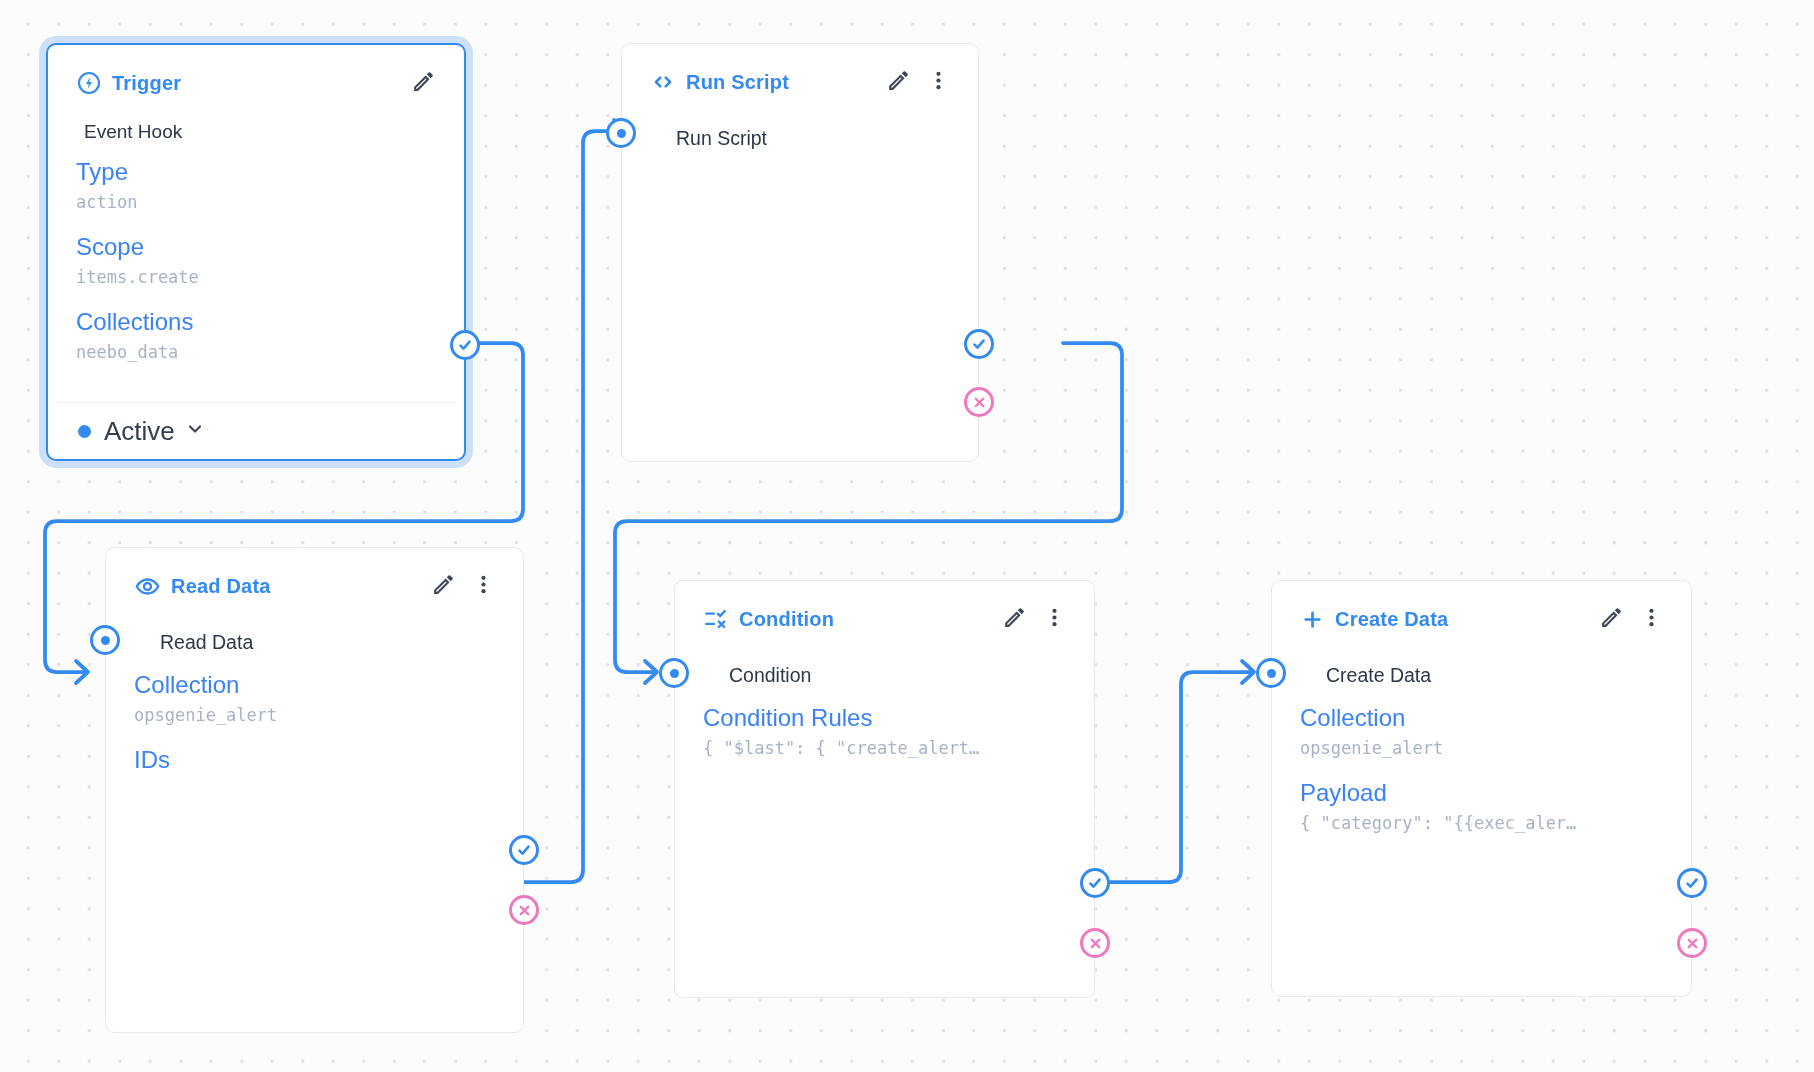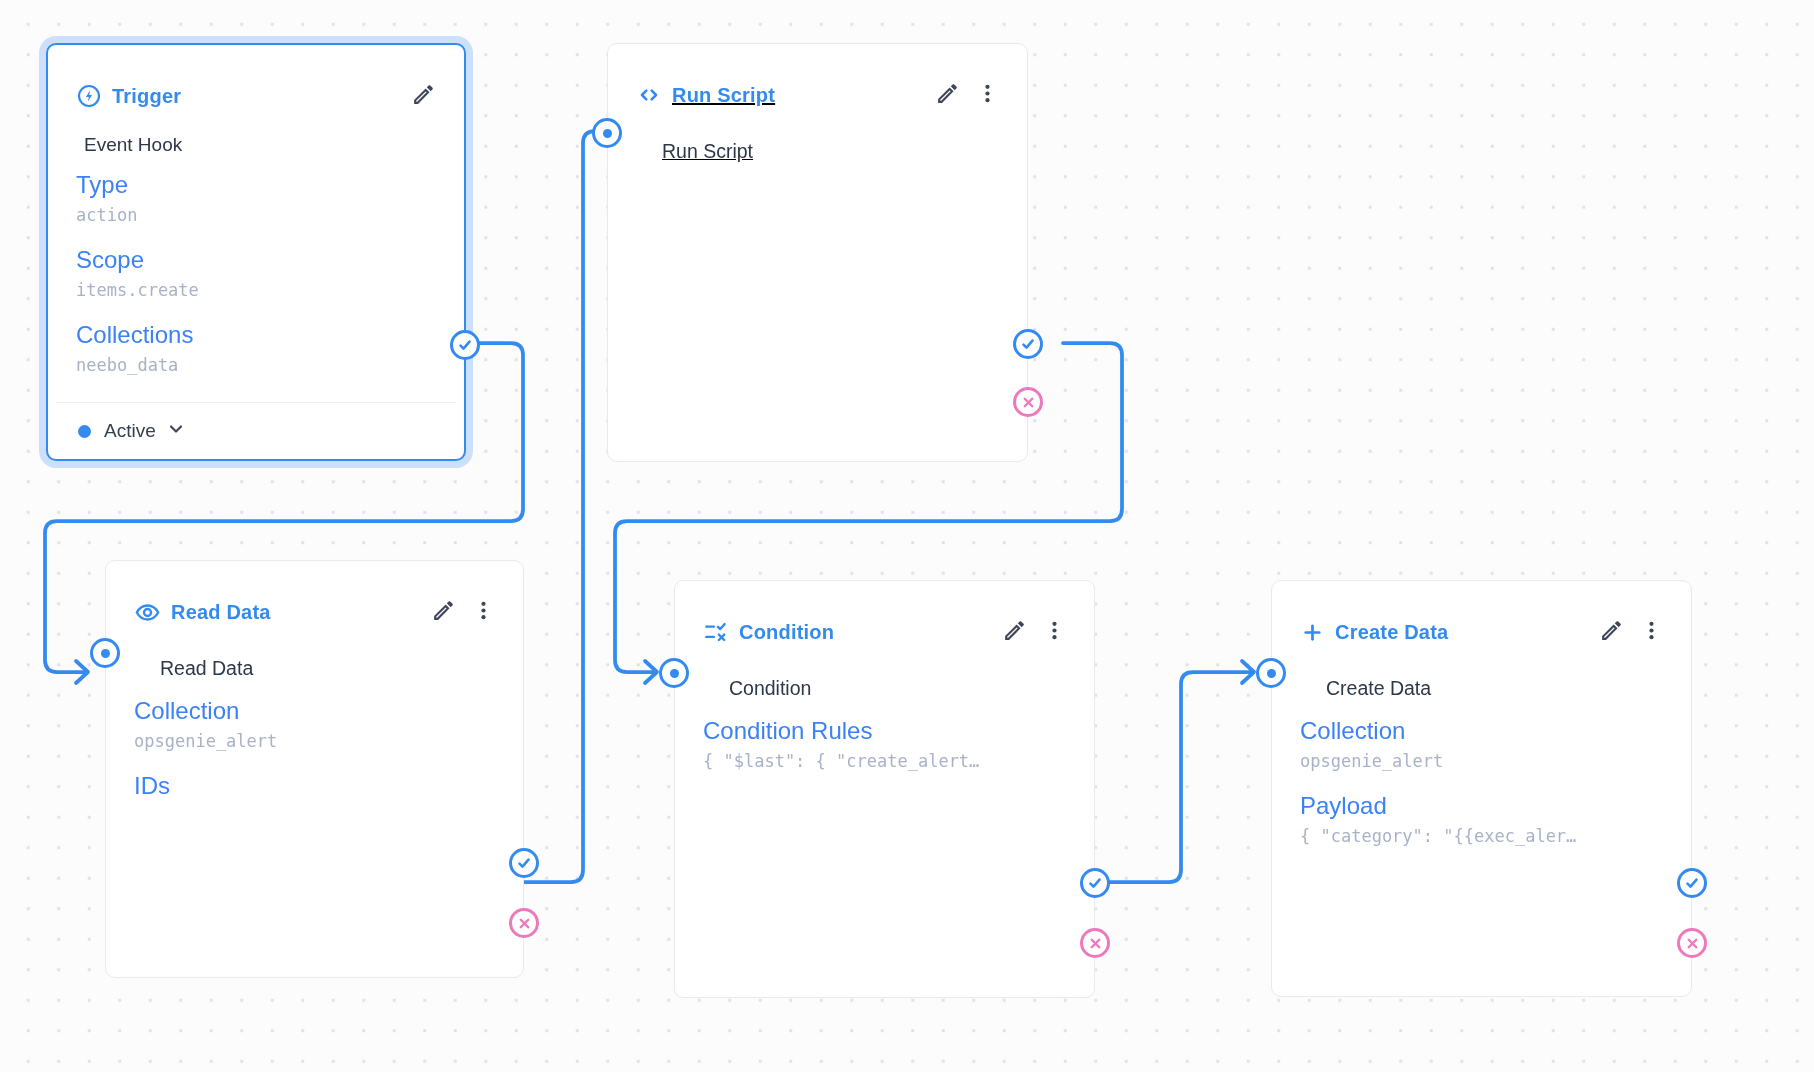--- a/index.html
+++ b/index.html
@@ -6,40 +6,40 @@
   .canvas{
     position:relative;width:1814px;height:1072px;overflow:hidden;
     background-color:#fcfcfd;
     background-image:radial-gradient(circle,#e1e2e7 1.6px,transparent 1.7px);
     background-size:30.5px 30.5px;background-position:13px 9px;
     font-family:"Liberation Sans",sans-serif;
   }
   .edges{position:absolute;left:0;top:0;z-index:1;}
   .card{
     position:absolute;z-index:2;box-sizing:border-box;background:#fff;
-    border:1.5px solid #e7e9ee;border-radius:10px;padding:35px 28px;
+    border:1.5px solid #e7e9ee;border-radius:10px;padding:22px 28px;
   }
   .card.selected{border:2.5px solid #338af0;box-shadow:0 0 0 7px #cce0fb;}
   .node-header{display:flex;align-items:center;height:32px;}
   .node-icon{display:flex;align-items:center;margin-right:10px;}
   .node-title{font-size:20px;font-weight:700;color:#338af0;letter-spacing:.2px;}
   .header-spacer{flex:1;}
   .icon-btn{display:flex;align-items:center;justify-content:center;background:none;border:none;padding:0;margin-left:16px;cursor:pointer;}
   .subtitle{margin-top:20px;font-size:19px;color:#2c3849;line-height:26px;margin-left:8px;}
   .input-row{margin-top:24px;height:32px;display:flex;align-items:center;padding-left:26px;
     font-size:19.5px;color:#2c3849;}
   .field{margin-top:14px;}
   .field + .field{margin-top:20px;}
   .field-label{font-size:24px;font-weight:400;color:#3b82f6;line-height:26px;}
   .field-value{margin-top:5px;font-family:"DejaVu Sans Mono",monospace;font-size:17px;
     color:#a8b2c7;line-height:24px;white-space:nowrap;overflow:hidden;max-width:365px;}
   .card-footer{position:absolute;left:8px;right:8px;bottom:0;height:56px;
     border-top:1.5px solid #eef0f4;display:flex;align-items:center;padding:0 22px;}
   .status-dot{width:13px;height:13px;border-radius:50%;background:#338af0;margin-right:13px;}
-  .status-label{font-size:19px;color:#333e4e;margin-right:10px;}
+  .status-label{font-size:26px;color:#333e4e;margin-right:10px;}
   .port{position:absolute;width:30px;height:30px;border-radius:50%;background:#fff;
     box-sizing:border-box;display:flex;align-items:center;justify-content:center;z-index:3;}
   .port-in{border:3.5px solid #338af0;left:-16px;}
   .port-in .dot{width:9px;height:9px;border-radius:50%;background:#338af0;}
   .port-out-check{border:3px solid #338af0;right:-16px;}
   .port-out-x{border:3px solid #ef78bc;right:-16px;}
   .pos-top .port-in{top:74px}.pos-bottom .port-in{top:77px}
   .pos-top .port-out-check{top:285px}.pos-bottom .port-out-check{top:287px}
   .pos-top .port-out-x{top:343px}.pos-bottom .port-out-x{top:347px}
   #node-run-script .empty-body{height:220px;}
@@ -106,21 +106,21 @@
           </svg>
       </span>
     </div>
     <span class="port port-out-check">
       <svg width="16" height="16" viewBox="0 0 16 16" fill="none" stroke="#338af0" stroke-width="2.6" stroke-linecap="round" stroke-linejoin="round">
           <path d="M3.5 8.6l3 3 6-7"></path>
         </svg>
     </span>
   </div>
 
-  <div class="card pos-top" id="node-run-script" style="left:607px;top:43px;width:421px;height:419px;text-decoration:underline;">
+  <div class="card pos-top" id="node-run-script" style="left:621px;top:43px;width:358px;height:419px;">
     <div class="node-header">
       <span class="node-icon">
         <svg width="26" height="26" viewBox="0 0 24 24" fill="none" stroke="#338af0" stroke-width="2.4" stroke-linecap="round" stroke-linejoin="round">
             <path d="M9.5 8 L5.5 12 l4 4"></path>
             <path d="M14.5 8 L18.5 12 l-4 4"></path>
           </svg>
       </span>
       <span class="node-title">Run Script</span>
       <span class="header-spacer"></span>
       <button class="icon-btn">
@@ -150,21 +150,21 @@
           <path d="M3.5 8.6l3 3 6-7"></path>
         </svg>
     </span>
     <span class="port port-out-x">
       <svg width="15" height="15" viewBox="0 0 16 16" fill="none" stroke="#ef78bc" stroke-width="2.6" stroke-linecap="round">
           <path d="M4 4l8 8M12 4l-8 8"></path>
         </svg>
     </span>
   </div>
 
-  <div class="card pos-bottom" id="node-read-data" style="left:105px;top:560px;width:419px;height:418px;">
+  <div class="card pos-bottom" id="node-read-data" style="left:105px;top:547px;width:419px;height:486px;">
     <div class="node-header">
       <span class="node-icon">
         <svg width="27" height="27" viewBox="0 0 24 24" fill="none" stroke="#338af0" stroke-width="2.1">
             <path d="M2.5 12 C5 7.5 8.2 5.8 12 5.8 s7 1.7 9.5 6.2 C19 16.5 15.8 18.2 12 18.2 s-7-1.7-9.5-6.2z"></path>
             <circle cx="12" cy="12" r="3.1"></circle>
           </svg>
       </span>
       <span class="node-title">Read Data</span>
       <span class="header-spacer"></span>
       <button class="icon-btn">

